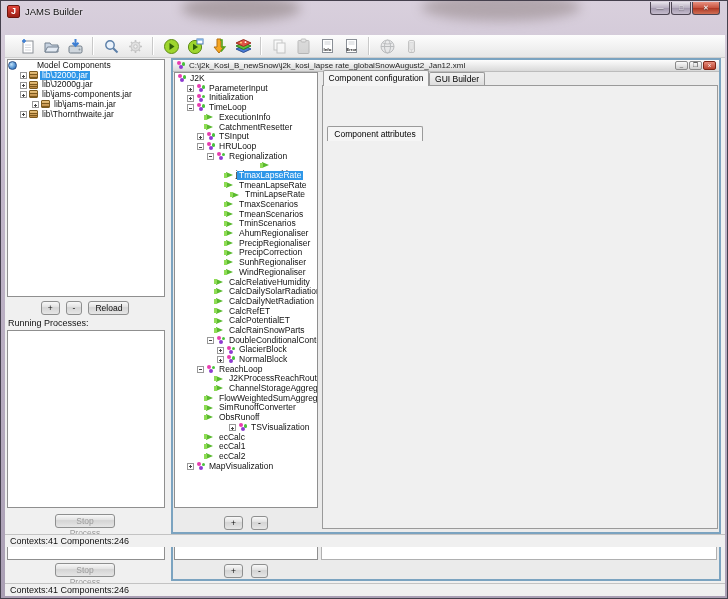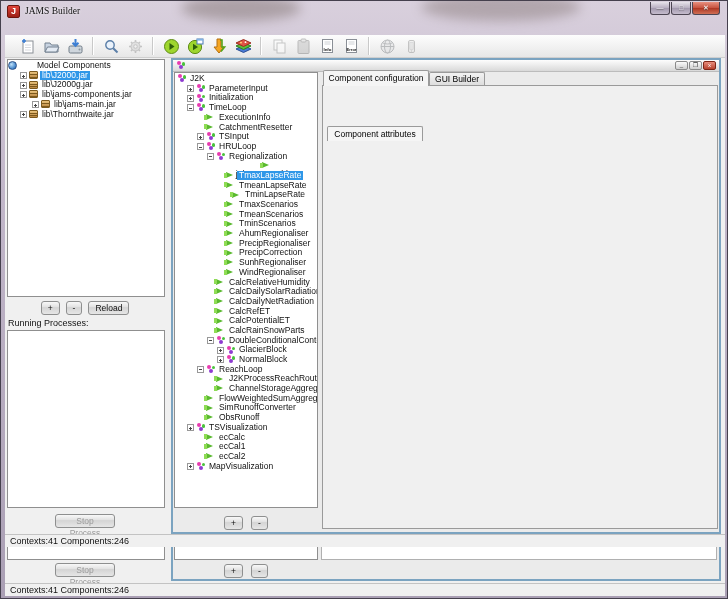--- a/index.html
+++ b/index.html
@@ -7,21 +7,21 @@
   *{box-sizing:border-box;}
   .window{position:relative;width:728px;height:599px;overflow:hidden;
     background:linear-gradient(180deg,#d9d0dd 0%,#c2b7ca 30%,#aa9fb4 100%);
     border:1px solid #45404d;}
   .glass-blot{position:absolute;border-radius:50%;filter:blur(6px);opacity:.35;pointer-events:none;}
 
   
   .titlebar{position:absolute;left:1px;top:1px;width:726px;height:18px;display:flex;align-items:center;padding-left:5px;}
   .app-icon{width:13px;height:13px;background:linear-gradient(#e0443a,#9c1f16);border:1px solid #6d140d;border-radius:2px;
     color:#fff;font-size:9px;font-weight:bold;line-height:11px;text-align:center;margin-right:5px;}
-  .app-title{font-size:9.5px;color:#111;text-shadow:0 0 3px rgba(255,255,255,.9);font-family:Liberation Serif, serif;}
+  .app-title{font-size:9.5px;color:#111;text-shadow:0 0 3px rgba(255,255,255,.9);}
   .win-btns{position:absolute;right:8px;top:0;display:flex;}
   .win-btn{height:13px;border:1px solid #4d4653;border-top:none;background:linear-gradient(#e7e3ea,#b7aec0 50%,#a298ad 50%,#c5bccd);
     border-radius:0 0 3px 3px;margin-left:1px;font-size:7px;line-height:11px;color:#fff;text-align:center;text-shadow:0 1px 1px #555;}
   .win-btn.min,.win-btn.max{width:20px;color:#f6f4f8;}
   .win-btn.close{width:28px;background:linear-gradient(#e8907f,#c6513d 50%,#ad3421 50%,#cf6f55);}
 
   
   .menubar{position:absolute;left:4px;top:19px;width:720px;height:15px;background:linear-gradient(#fafafa,#ececec);
     border-bottom:1px solid #d5d5d5;display:flex;align-items:center;padding-left:4px;}
   .menu-item{font-size:9px;color:#111;padding:1px 6px;}
@@ -324,20 +324,21 @@
   <div class="run-list"></div>
   <div class="btn disabled stop1">Stop Process</div>
 
   <div class="iframe">
     <div class="if-title">
       <span class="ticon i-ctx" style="position:relative;width:10px;height:9px;">
         <span class="d1"></span>
           <span class="d2"></span>
           <span class="d3"></span>
       </span>
+      <span class="if-title-text">C:\j2k_Kosi_B_newSnow\j2k_kosi_lapse rate_globalSnowAugust2_Jan12.xml</span>
       <div class="if-btns">
         <div class="if-btn">_</div>
         <div class="if-btn">❐</div>
         <div class="if-btn close">x</div>
       </div>
     </div>
   </div>
 
   <div class="mtree-box" id="model-tree">
       <div class="trow" style="padding-left: 2px;">
@@ -628,21 +629,21 @@
         </span>
         <span class="tlabel">SimRunoffConverter</span>
       </div>
       <div class="trow" style="padding-left: 22px;">
         <span class="spacer"></span>
         <span class="ticon">
           <span class="i-comp"></span>
         </span>
         <span class="tlabel">ObsRunoff</span>
       </div>
-      <div class="trow" style="padding-left: 12px;">
+      <div class="trow" style="padding-left: 6px; margin-left: 48px;">
         <span class="expander plus"></span>
         <span class="ticon">
           <span class="i-ctx" style="position:absolute;left:0;top:0;width:10px;height:9px;">
             <span class="d1"></span>
             <span class="d2"></span>
             <span class="d3"></span>
           </span>
         </span>
         <span class="tlabel">TSVisualization</span>
       </div>

